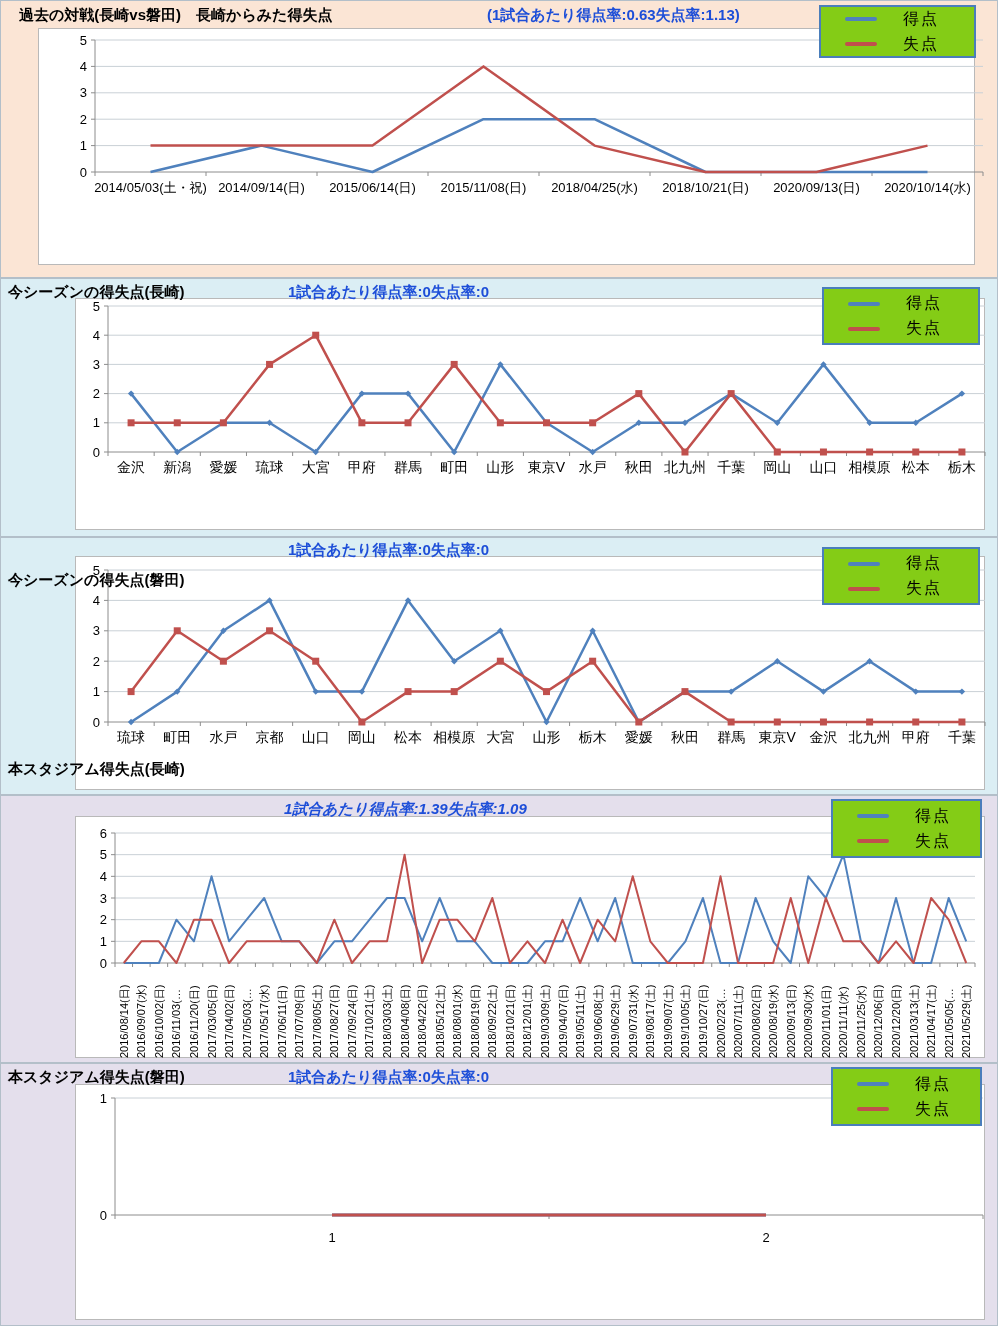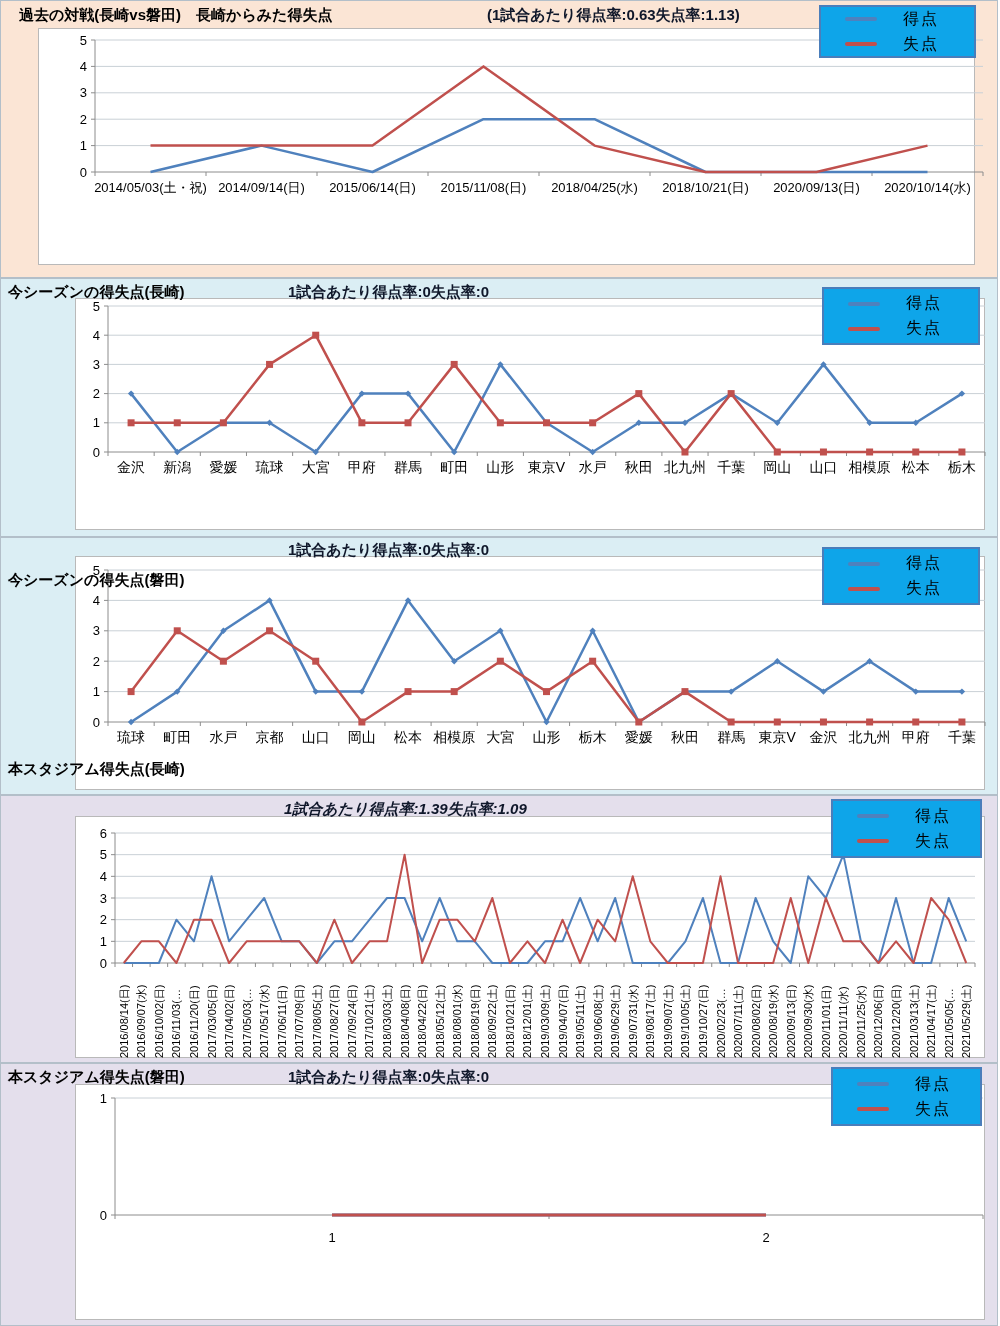--- a/index.html
+++ b/index.html
@@ -1,23 +1,23 @@
 <!DOCTYPE html>
 <html><head>
 <meta charset="utf-8">
 <style>
   html,body{margin:0;padding:0;background:#fff;}
   #stage{position:relative;width:1000px;height:1326px;overflow:hidden;
          font-family:"Liberation Sans","DejaVu Sans",sans-serif;background:#fff;}
   .panel{position:absolute;left:0;width:998px;border:1px solid #b3bfc9;box-sizing:border-box;}
   .chartbox{position:absolute;background:#fff;border:1px solid #b9b9b9;box-sizing:border-box;z-index:1;}
   .ctitle{position:absolute;font-size:15px;font-weight:700;color:#000;z-index:4;white-space:nowrap;}
-  .crate{position:absolute;font-size:15px;font-weight:700;color:#0f172a;z-index:4;white-space:nowrap;}
+  .crate{position:absolute;font-size:15px;font-weight:700;color:#1d4ed8;z-index:4;white-space:nowrap;}
   #plot{position:absolute;left:0;top:0;z-index:2;}
-  .legend{position:absolute;background:#0ea5e9;border:2px solid #4a7ebb;z-index:3;
+  .legend{position:absolute;background:#84cc16;border:2px solid #4a7ebb;z-index:3;
           display:flex;flex-direction:column;justify-content:center;gap:5px;padding:4px 0;box-sizing:border-box;}
   .lrow{display:flex;align-items:center;height:20px;}
   .lswatch{width:32px;height:4px;border-radius:2px;margin-left:24px;flex:0 0 auto;}
   .lswatch.blue{background:#4f81bd;}
   .lswatch.red{background:#c0504d;}
   .llabel{font-size:16px;color:#000;margin-left:26px;letter-spacing:2px;}
 </style>
 </head>
 <body>
 

